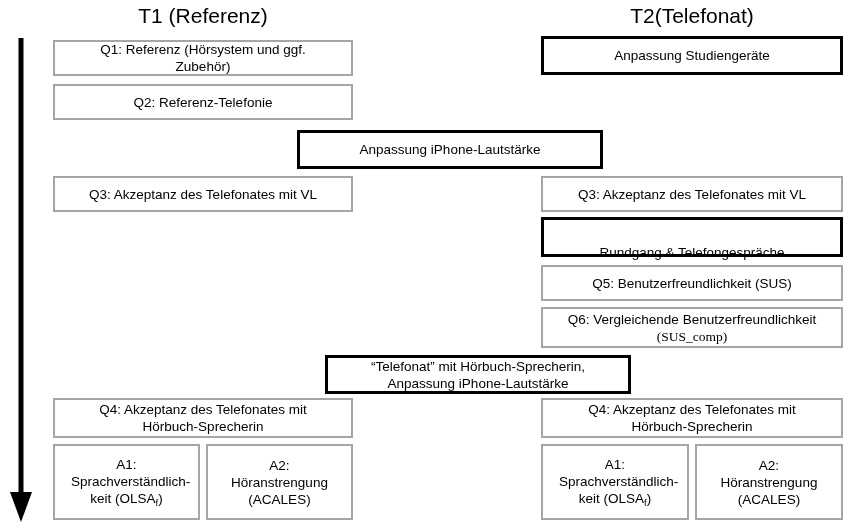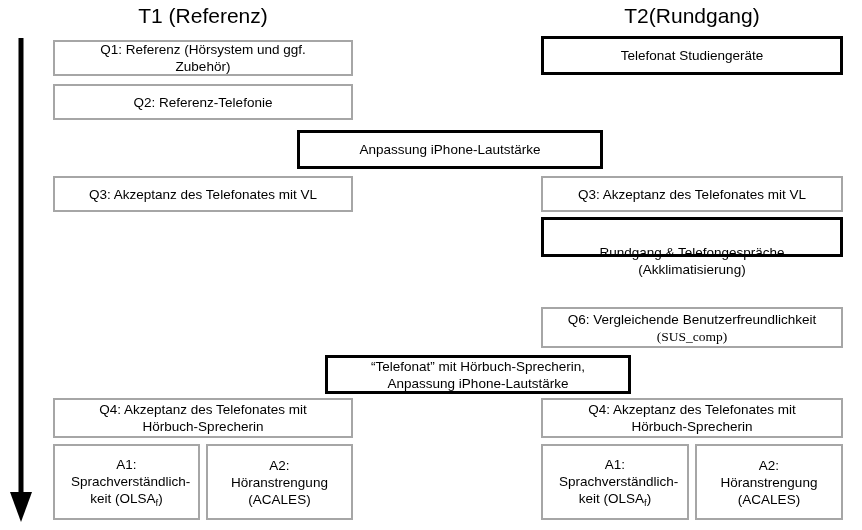--- a/index.html
+++ b/index.html
@@ -62,33 +62,33 @@
     width: 28px;
     height: 488px;
   }
 </style>
 </head>
 <body>
 
 <div id="canvas">
 
   <div class="hdr" style="left:53px; top:4px; width:300px;">T1 (Referenz)</div>
-  <div class="hdr" style="left:541px; top:4px; width:302px;">T2(Rundgang)</div>
+  <div class="hdr" style="left:541px; top:4px; width:302px;">T2(Telefonat)</div>
 
   <svg id="arrow" viewBox="0 0 28 488" xmlns="http://www.w3.org/2000/svg">
     <line x1="13" y1="2" x2="13" y2="462" stroke="#000000" stroke-width="5"></line>
     <polygon points="13,486 2,456 24,456" fill="#000000"></polygon>
   </svg>
 
   <div class="box box-grey" style="left:53px; top:40px; width:300px; height:36px;">
     <span>Q1: Referenz (Hörsystem und ggf. Zubehör)</span>
   </div>
 
   <div class="box box-black" style="left:541px; top:36px; width:302px; height:39px;">
-    <span>Telefonat Studiengeräte</span>
+    <span>Anpassung Studiengeräte</span>
   </div>
 
   <div class="box box-grey" style="left:53px; top:84px; width:300px; height:36px;">
     <span>Q2: Referenz-Telefonie</span>
   </div>
 
   <div class="box box-black" style="left:297px; top:130px; width:306px; height:39px;">
     <span>
       <span style="display:block;">Anpassung iPhone-Lautstärke</span>
     </span>
@@ -102,20 +102,23 @@
     <span>Q3: Akzeptanz des Telefonates mit VL</span>
   </div>
 
   <div class="box box-black" style="left:541px; top:217px; width:302px; height:40px;">
     <span>
       <span style="display:block;margin-top:47px;">Rundgang &amp; Telefongespräche</span>
       <span style="display:block;">(Akklimatisierung)</span>
     </span>
   </div>
 
+  <div class="box box-grey" style="left:541px; top:265px; width:302px; height:36px;">
+    <span>Q5: Benutzerfreundlichkeit (SUS)</span>
+  </div>
 
   <div class="box box-grey" style="left:541px; top:307px; width:302px; height:41px;">
     <span>
       <span style="display:block;">Q6: Vergleichende Benutzerfreundlichkeit</span>
       <span style="display:block;font-family:Liberation Serif, serif;">(SUS_comp)</span>
     </span>
   </div>
 
   <div class="box box-black" style="left:297px; top:355px; width:306px; height:39px;margin-left:28px;">
     <span>

